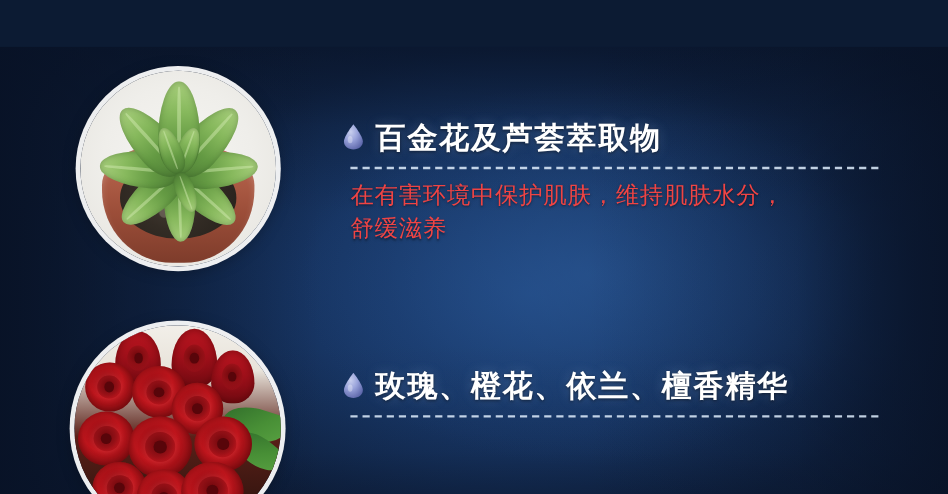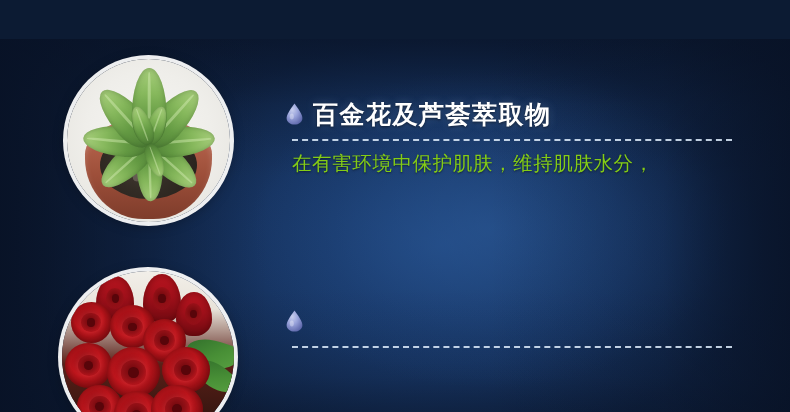--- a/index.html
+++ b/index.html
@@ -217,21 +217,21 @@
     height: 0;
     width: 440px;
     border-top: 2px dashed rgba(218,232,248,0.88);
   }
   .body-text {
     margin-left: 6px;
     margin-top: 9px;
     font-family: "Liberation Sans", sans-serif;
     font-size: 19.5px;
     font-weight: 400;
-    color: #84cc16;
+    color: #ef4444;
     line-height: 1.42;
     letter-spacing: 0.6px;
     text-shadow: 0 1px 2px rgba(0,0,0,0.50);
   }
   .body-text .ln { display: block; white-space: nowrap; }
 </style>
 </head>
 <body>
 
 <div id="poster">
@@ -296,35 +296,37 @@
           </defs>
           <path d="M8.5 0.6 C8.5 0.6 16.4 10.6 16.4 15.0 C16.4 19.0 12.9 21.6 8.5 21.6 C4.1 21.6 0.6 19.0 0.6 15.0 C0.6 10.6 8.5 0.6 8.5 0.6 Z" fill="url(#dg1)"></path>
           <ellipse cx="5.8" cy="13.4" rx="2.0" ry="3.0" fill="rgba(255,255,255,0.32)"></ellipse>
         </svg>
       </span>
       <span class="heading">百金花及芦荟萃取物</span>
     </div>
     <div class="divider"></div>
     <div class="body-text">
       <span class="ln">在有害环境中保护肌肤，维持肌肤水分，</span>
+      <span class="ln">舒缓滋养</span>
     </div>
   </div>
 
   <div class="block" id="block-2">
     <div class="head-row">
       <span class="drop">
         <svg width="17" height="22" viewBox="0 0 17 22" aria-hidden="true">
           <defs>
             <radialGradient id="dg2" cx="36%" cy="30%" r="78%">
               <stop offset="0%" stop-color="#c8cfee"></stop>
               <stop offset="45%" stop-color="#9aa4db"></stop>
               <stop offset="100%" stop-color="#5a64a8"></stop>
             </radialGradient>
           </defs>
           <path d="M8.5 0.6 C8.5 0.6 16.4 10.6 16.4 15.0 C16.4 19.0 12.9 21.6 8.5 21.6 C4.1 21.6 0.6 19.0 0.6 15.0 C0.6 10.6 8.5 0.6 8.5 0.6 Z" fill="url(#dg2)"></path>
           <ellipse cx="5.8" cy="13.4" rx="2.0" ry="3.0" fill="rgba(255,255,255,0.32)"></ellipse>
         </svg>
       </span>
+      <span class="heading">玫瑰、橙花、依兰、檀香精华</span>
     </div>
     <div class="divider"></div>
   </div>
 
 </div>
 
 </body></html>

